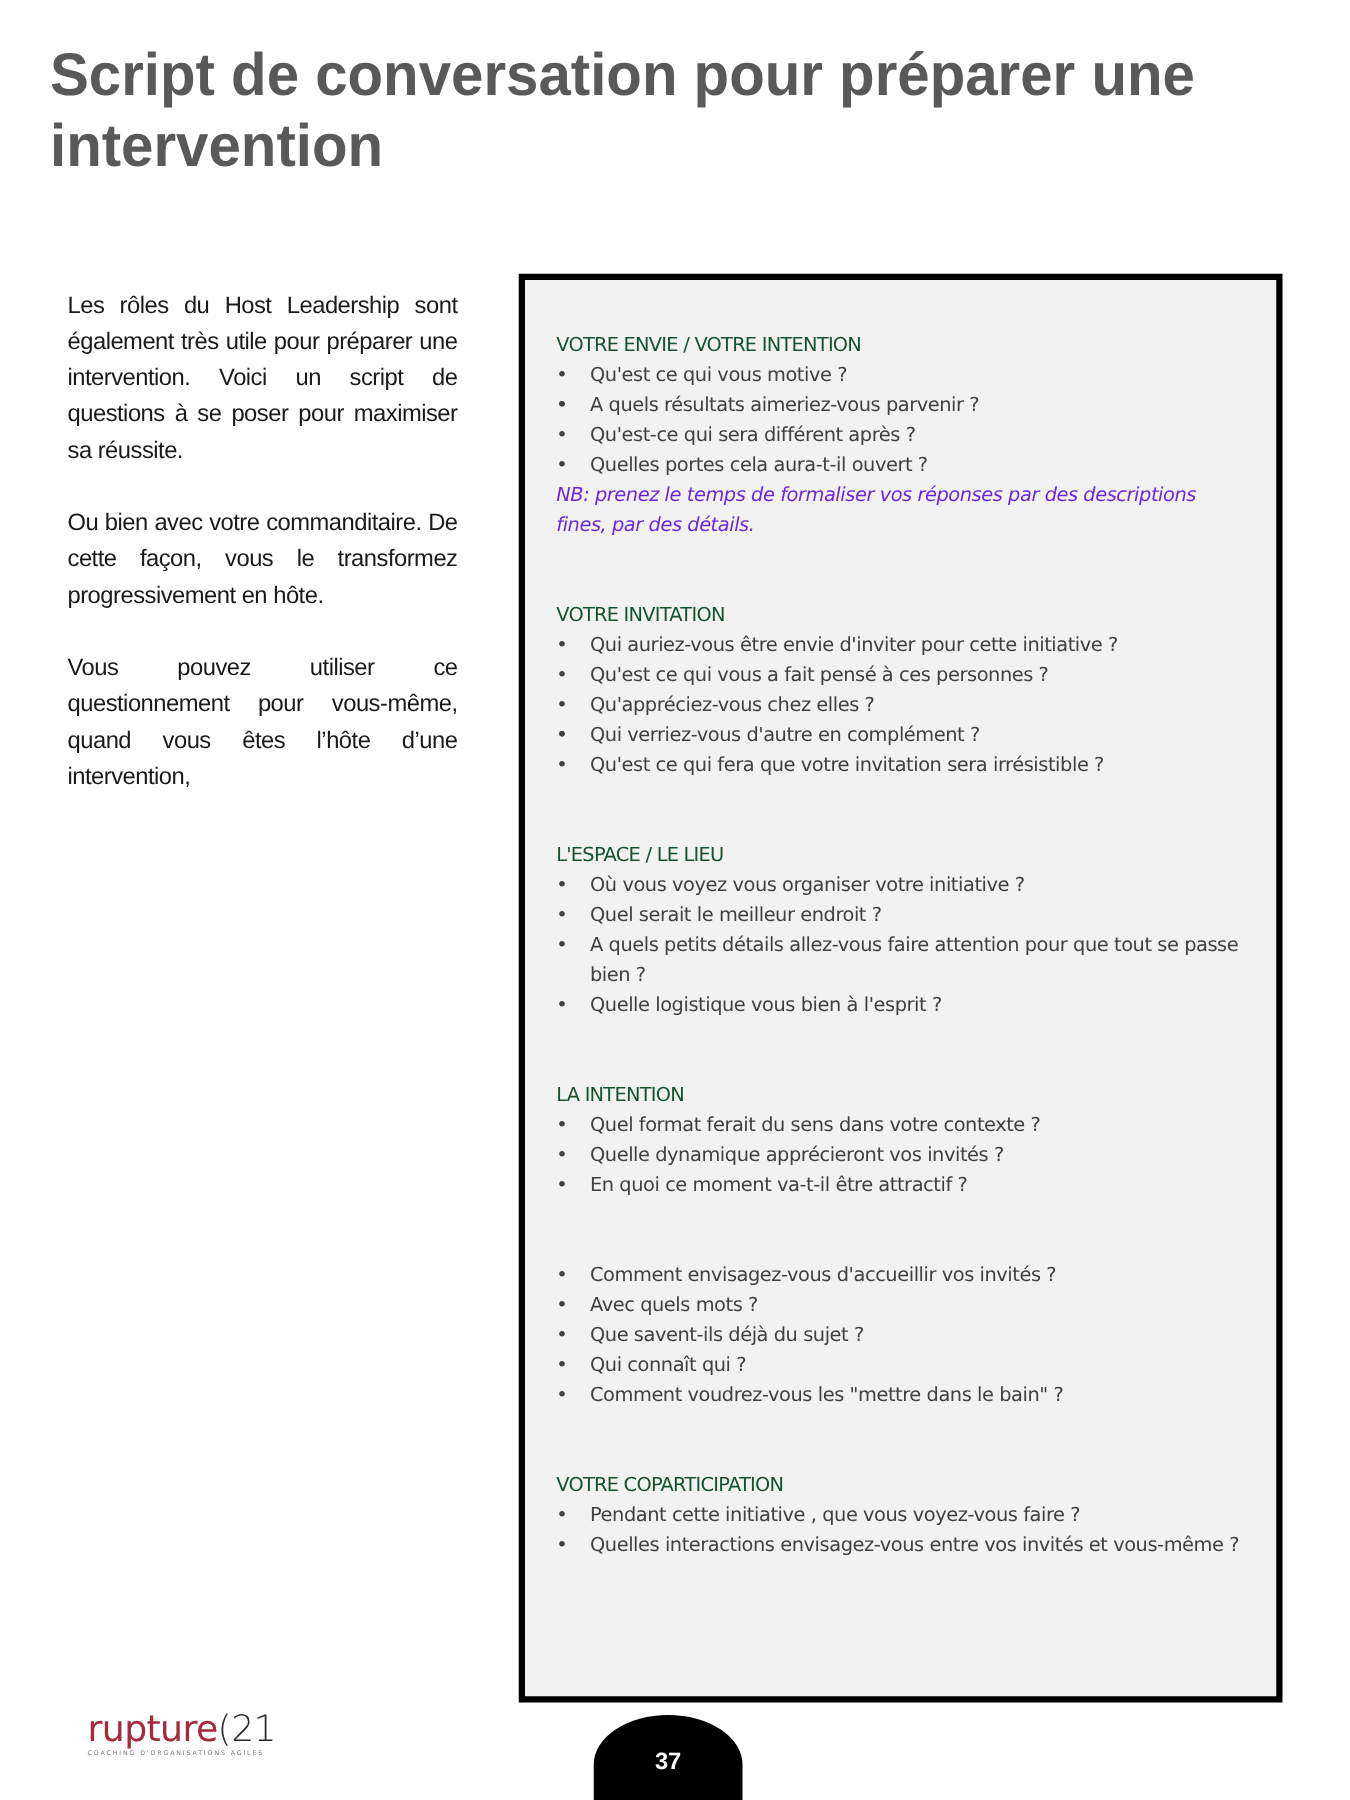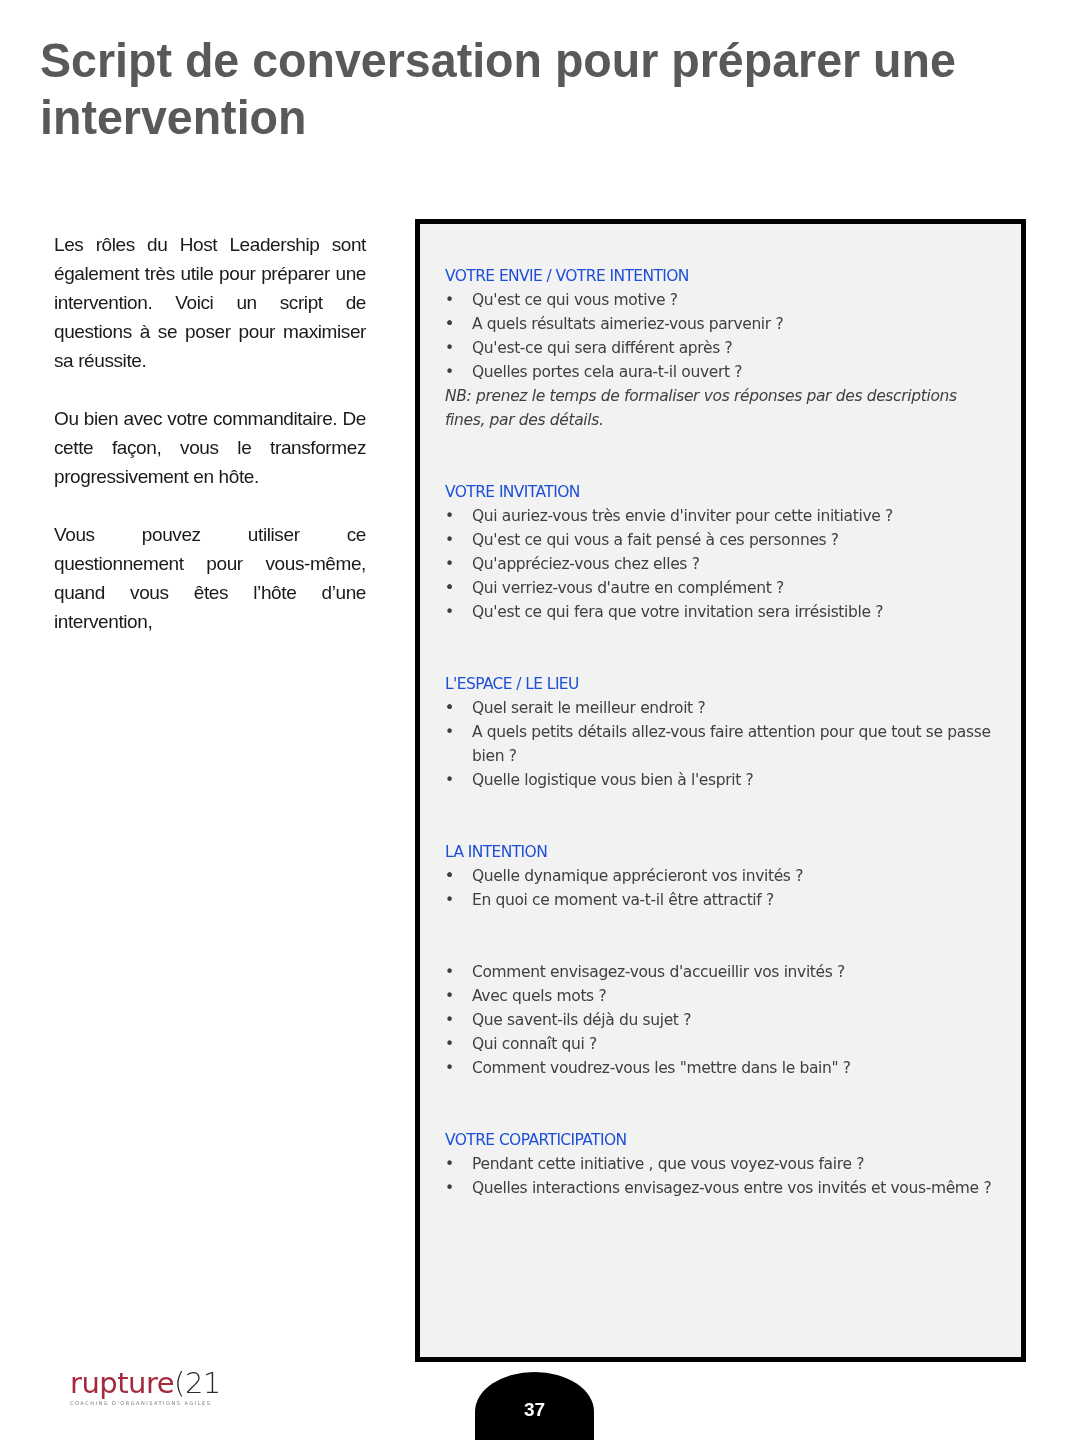--- a/index.html
+++ b/index.html
@@ -31,32 +31,32 @@
     box-sizing: content-box;
   }
   .box-inner {
     position: absolute; left: 25px; top: 40px; width: 555px;
     font-family: "DejaVu Sans", sans-serif;
     font-size: 15.5px; line-height: 24px; color: #404040;
     letter-spacing: -0.35px;
   }
   .section { margin-bottom: 48px; }
   .section-heading {
-    color: #1d4ed8; font-size: 15.5px; line-height: 24px;
+    color: #14532d; font-size: 15.5px; line-height: 24px;
     letter-spacing: -0.6px;
   }
   ul.items { list-style: none; margin: 0; padding: 0; }
   ul.items li {
     position: relative; padding-left: 27px;
   }
   ul.items li .bullet {
     position: absolute; left: 0; top: 0; width: 27px;
   }
   .note {
-    font-style: italic; color: #404040;
+    font-style: italic; color: #6d28d9;
   }
   .logo {
     position: absolute; left: 70px; top: 1368px; width: 150px; height: 45px;
   }
   .logo-word {
     font-family: "DejaVu Sans", sans-serif;
     font-size: 29px; line-height: 30px; color: #a52a3c;
     letter-spacing: -0.5px;
   }
   .logo-num { color: #2b2b2b; font-weight: 300; }
@@ -94,41 +94,41 @@
           <li><span class="bullet">•</span></li>
           <li><span class="bullet">•</span><span>A quels résultats aimeriez-vous parvenir ?</span></li>
           <li><span class="bullet">•</span><span>Qu'est-ce qui sera différent après ?</span></li>
           <li><span class="bullet">•</span><span>Quelles portes cela aura-t-il ouvert ?</span></li>
         </ul>
         <div class="note">NB: prenez le temps de formaliser vos réponses par des descriptions fines, par des détails.</div>
       </div>
       <div class="section">
         <div class="section-heading">VOTRE INVITATION</div>
         <ul class="items">
-          <li><span class="bullet">•</span><span>Qui auriez-vous très envie d'inviter pour cette initiative ?</span></li>
+          <li><span class="bullet">•</span><span>Qui auriez-vous être envie d'inviter pour cette initiative ?</span></li>
           <li><span class="bullet">•</span><span>Qu'est ce qui vous a fait pensé à ces personnes ?</span></li>
           <li><span class="bullet">•</span><span>Qu'appréciez-vous chez elles ?</span></li>
           <li><span class="bullet">•</span></li>
           <li><span class="bullet">•</span><span>Qui verriez-vous d'autre en complément ?</span></li>
           <li><span class="bullet">•</span><span>Qu'est ce qui fera que votre invitation sera irrésistible ?</span></li>
         </ul>
       </div>
       <div class="section">
         <div class="section-heading">L'ESPACE / LE LIEU</div>
         <ul class="items">
-          <li><span class="bullet">•</span></li>
+          <li><span class="bullet">•</span><span>Où vous voyez vous organiser votre initiative ?</span></li>
           <li><span class="bullet">•</span><span>Quel serait le meilleur endroit ?</span></li>
           <li><span class="bullet">•</span><span>A quels petits détails allez-vous faire attention pour que tout se passe bien ?</span></li>
           <li><span class="bullet">•</span><span>Quelle logistique vous bien à l'esprit ?</span></li>
         </ul>
       </div>
       <div class="section">
         <div class="section-heading">LA INTENTION</div>
         <ul class="items">
-          <li><span class="bullet">•</span></li>
+          <li><span class="bullet">•</span><span>Quel format ferait du sens dans votre contexte ?</span></li>
           <li><span class="bullet">•</span><span>Quelle dynamique apprécieront vos invités ?</span></li>
           <li><span class="bullet">•</span><span>En quoi ce moment va-t-il être attractif ?</span></li>
         </ul>
       </div>
       <div class="section">
         <ul class="items">
           <li><span class="bullet">•</span><span>Comment envisagez-vous d'accueillir vos invités ?</span></li>
           <li><span class="bullet">•</span><span>Avec quels mots ?</span></li>
           <li><span class="bullet">•</span><span>Que savent-ils déjà du sujet ?</span></li>
           <li><span class="bullet">•</span><span>Qui connaît qui ?</span></li>

